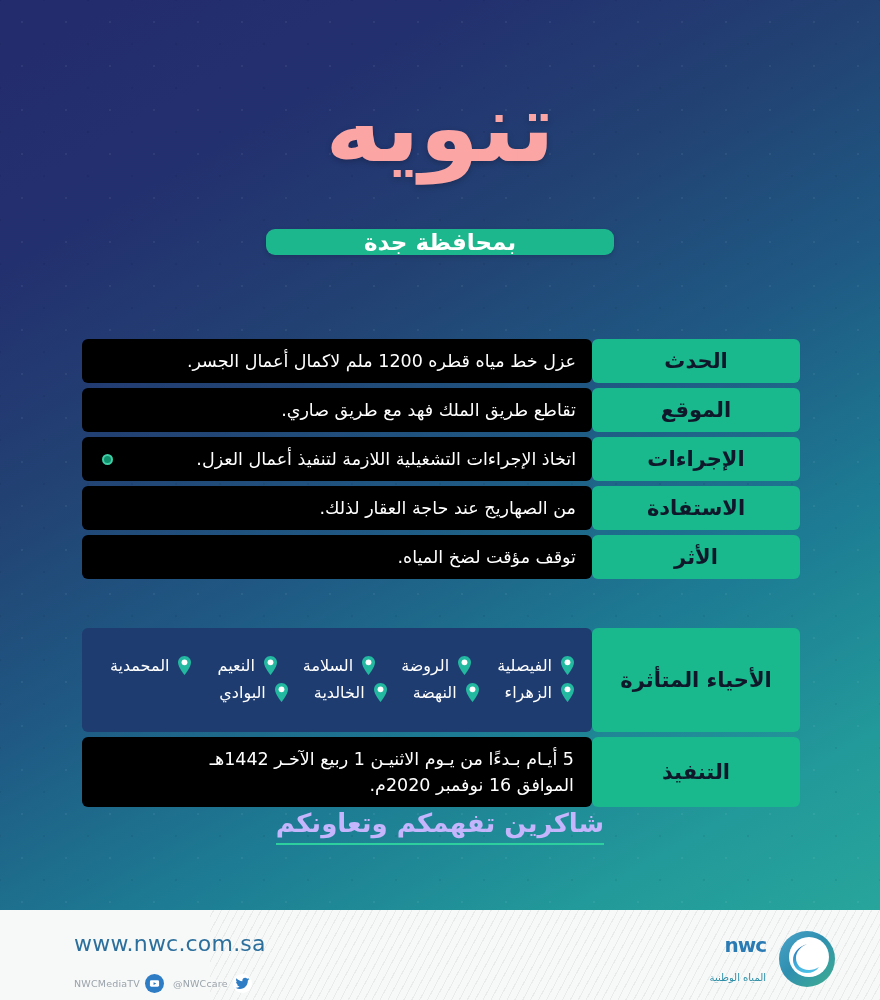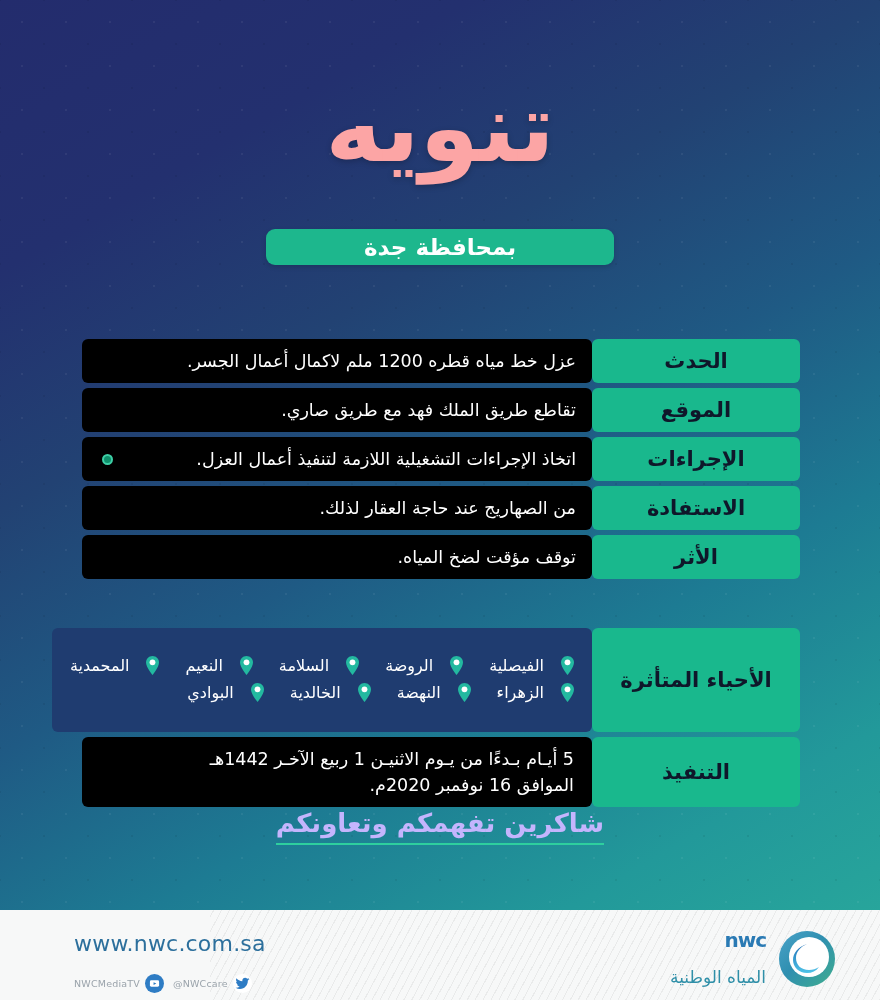--- a/index.html
+++ b/index.html
@@ -53,21 +53,21 @@
     color:#fca5a5;
     line-height:1.05;
     letter-spacing:1px;
     text-shadow:0 2px 6px rgba(0,0,0,.22);
   }
 
   
   .badge {
     position:absolute;
     top:229px; left:50%; transform:translateX(-50%);
-    width:348px; height:36px;
+    width:348px; height:26px;
     background:#1db78d;
     border-radius:9px;
     display:flex; align-items:center; justify-content:center;
     color:#ffffff;
     font-size:23px;
     font-weight:bold;
     box-shadow:0 2px 5px rgba(0,0,0,.15);
   }
 
   
@@ -145,21 +145,21 @@
   }
   .hood-line {
     display:flex; flex-direction:row;
     justify-content:flex-start;
     align-items:center;
     gap:26px;
   }
   .hood-line.second { padding-left:72px; justify-content:flex-start; }
   .hood {
     display:flex; flex-direction:row; align-items:center;
-    gap:17px;
+    gap:9px;
     color:#ffffff;
     font-size:16px;
     white-space:nowrap;
   }
   .pin {
     position:relative;
     width:13px; height:19px;
     flex:0 0 auto;
   }
   .pin svg { display:block; }
@@ -242,21 +242,21 @@
   .logo-text { text-align:right; direction:rtl; }
   .logo-word {
     font-size:20px;
     font-weight:bold;
     color:#2a7ab4;
     line-height:1;
     letter-spacing:-1px;
     direction:ltr;
   }
   .logo-sub {
-    font-size:17px;
+    font-size:10px;
     color:#2f8fa8;
     line-height:1.3;
     margin-top:16px;
   }
   .logo-mark { width:62px; height:62px; flex:0 0 auto; }
 </style>
 </head>
 <body>
 
 <div id="page">

